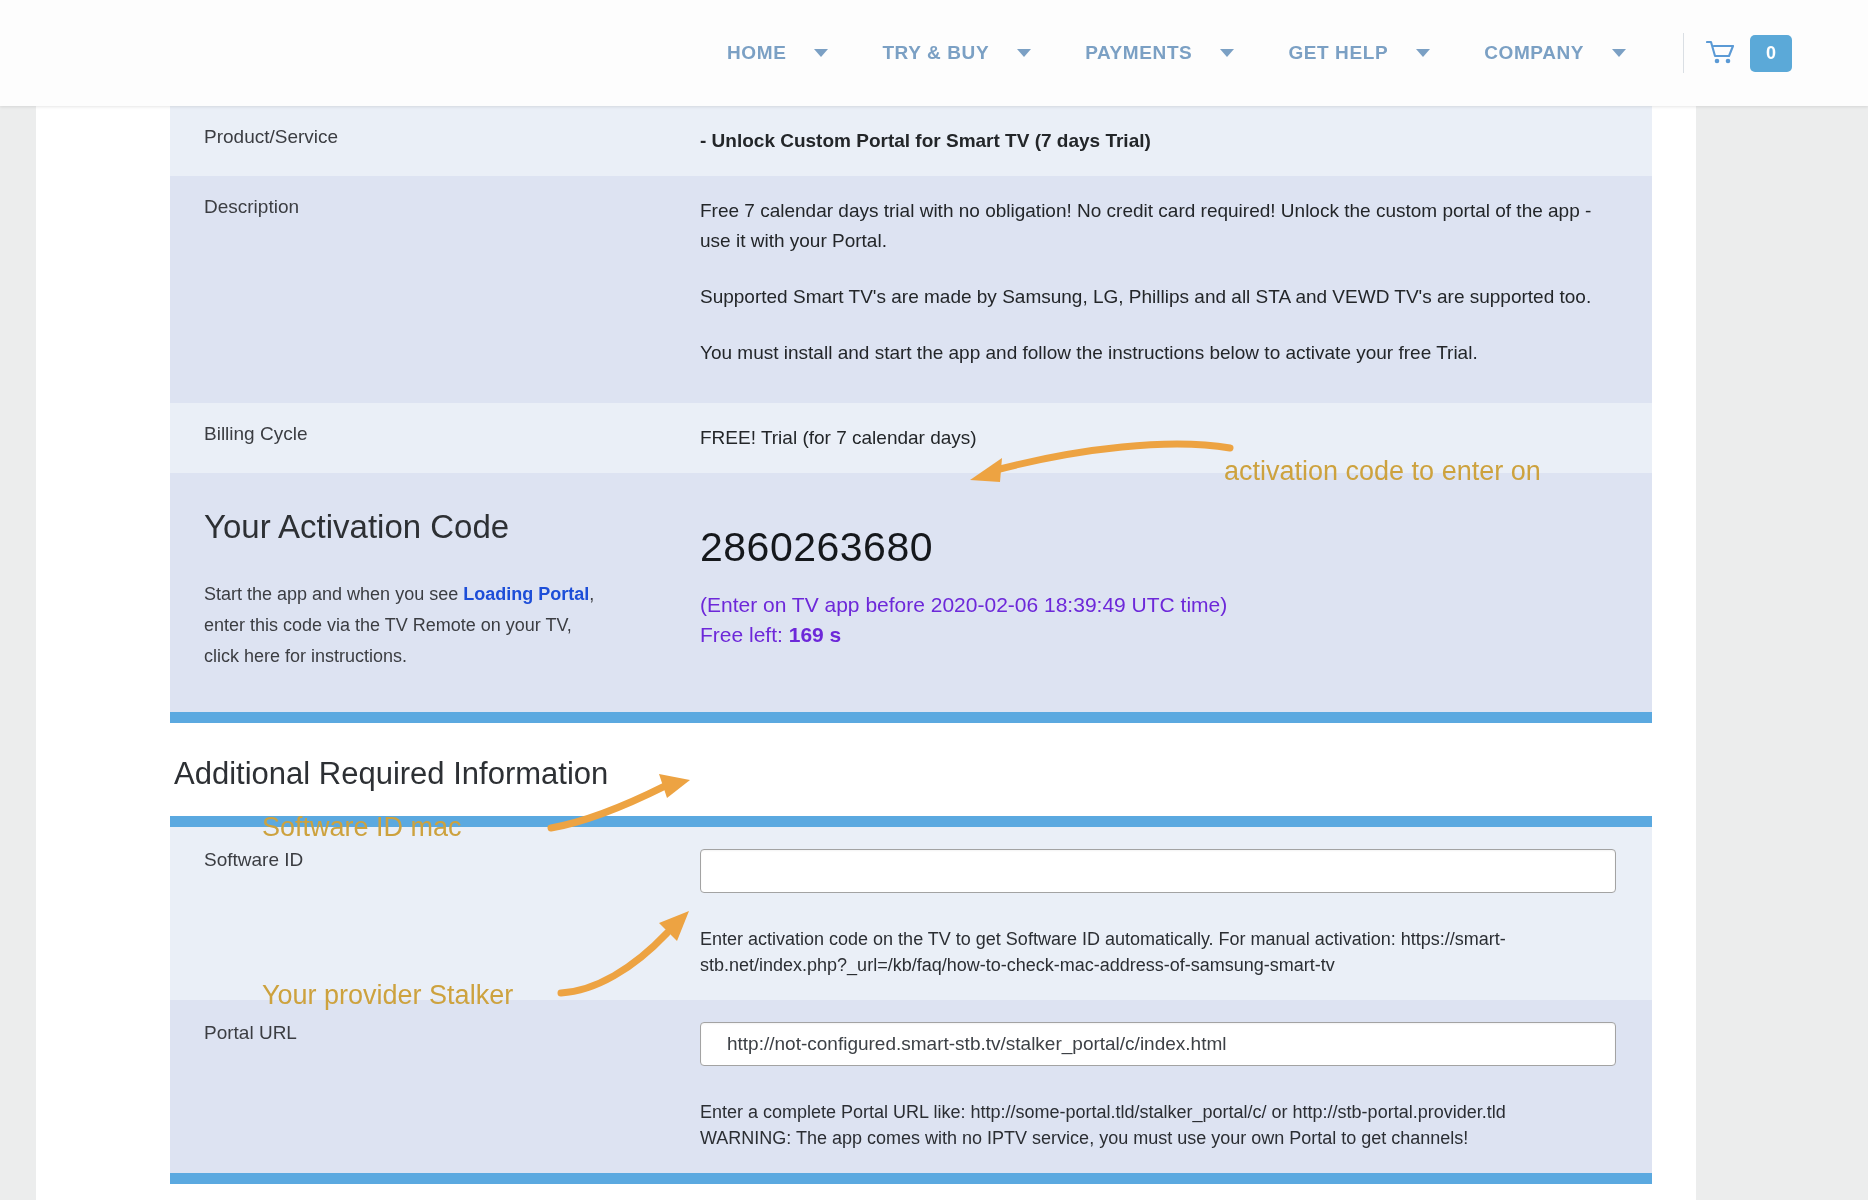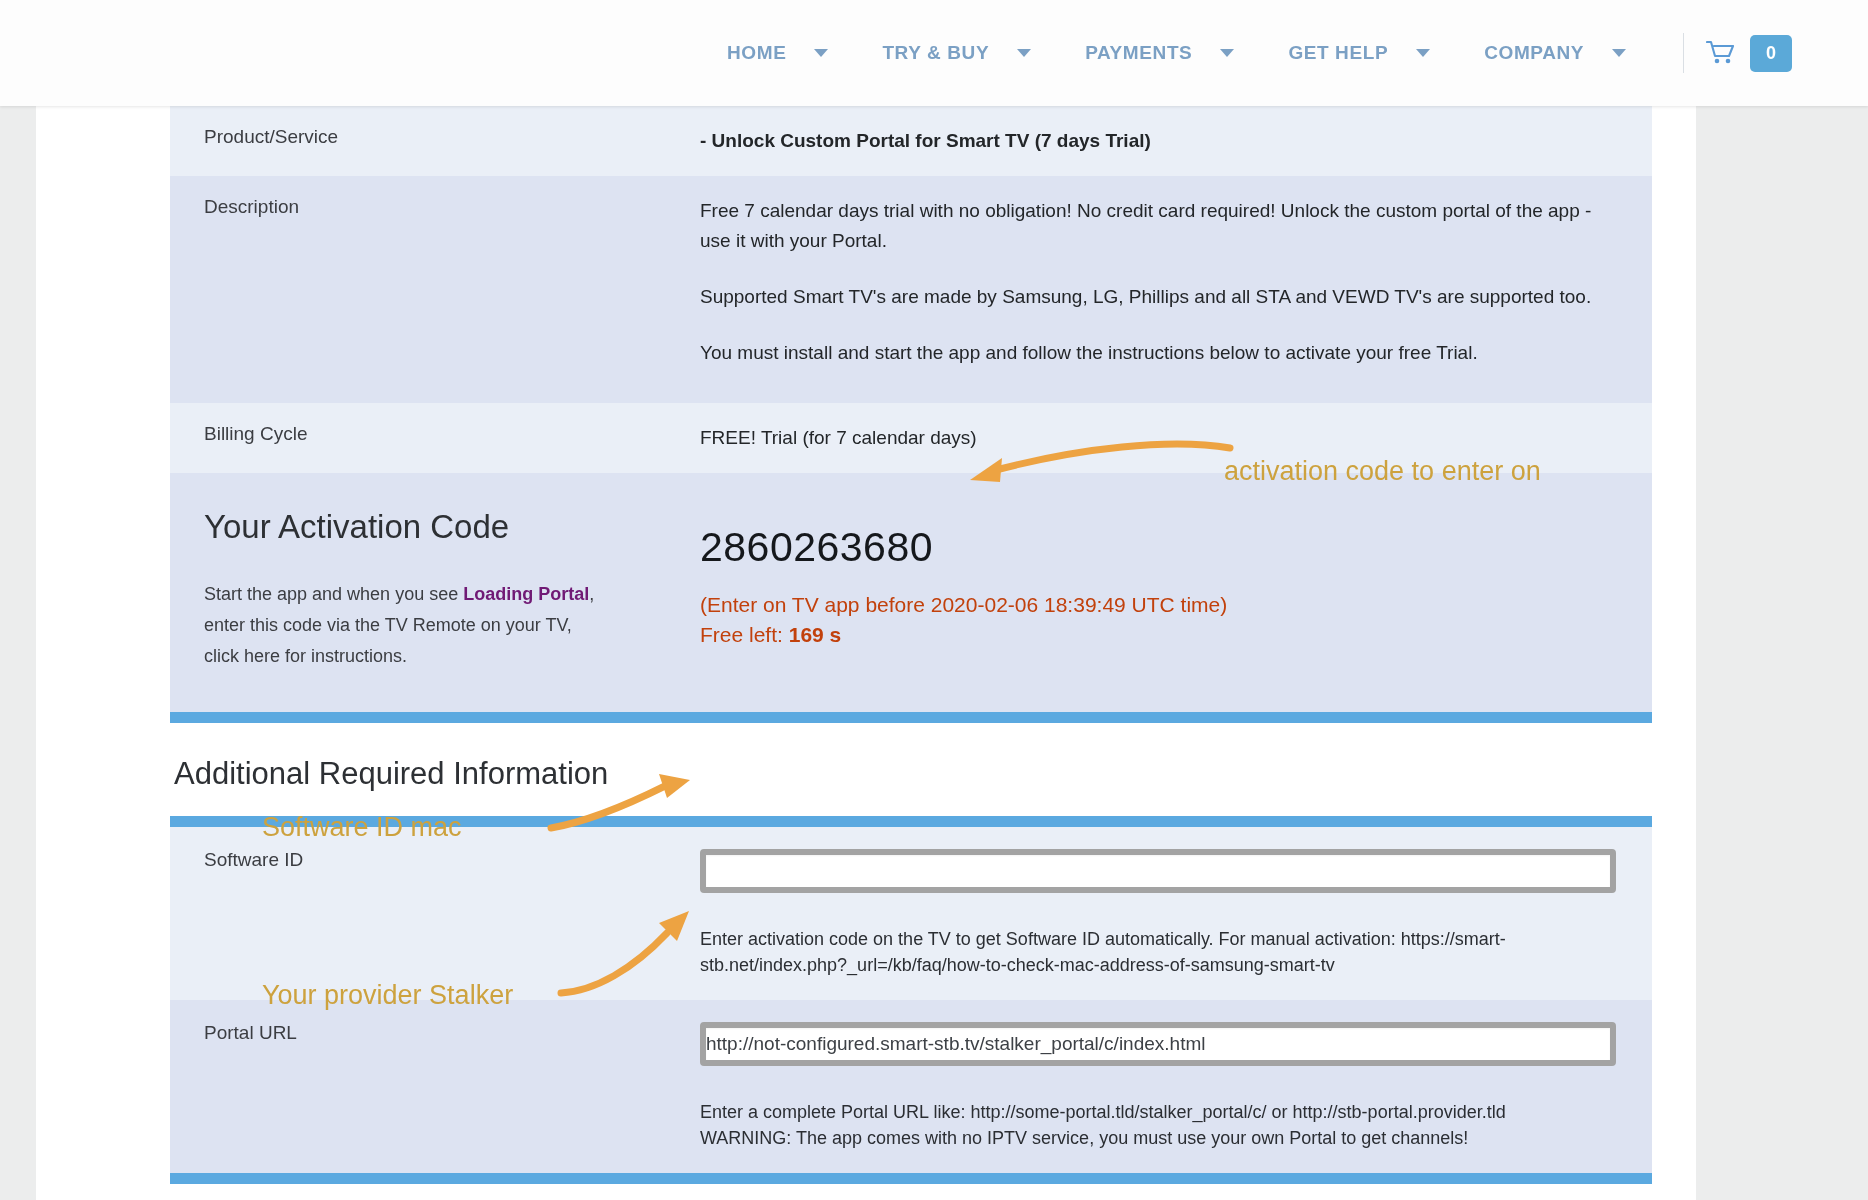--- a/index.html
+++ b/index.html
@@ -201,34 +201,34 @@
     font-weight: normal;
     margin: 0 0 34px 0;
     line-height: 1.1;
   }
   .act-instr {
     font-size: 18px;
     color: #3b3d42;
     line-height: 1.72;
     max-width: 400px;
   }
-  .act-instr b { font-weight: bold; color: #701a75; }
+  .act-instr b { font-weight: bold; color: #1d4ed8; }
   .activation-right {
     padding: 54px 40px 40px 0 !important;
   }
   .act-code {
     font-size: 41px;
     color: #15181c;
     letter-spacing: 0.5px;
     margin-bottom: 22px;
     line-height: 1;
   }
   .act-expiry {
     font-size: 21px;
-    color: #c2410c;
+    color: #6d28d9;
     line-height: 1.42;
   }
   .act-expiry b { font-weight: bold; }
 
   .blue-bar {
     height: 11px;
     background: #5ba9e0;
     width: 1482px;
   }
 
@@ -251,27 +251,27 @@
     color: #3b3d42;
     padding: 22px 0 22px 34px !important;
   }
   .addl-field {
     padding: 22px 36px 22px 0 !important;
   }
   .text-input {
     width: 100%;
     box-sizing: border-box;
     height: 44px;
-    border: 6px solid #a3a3a3;
+    border: 1px solid #a3a3a3;
     border-radius: 4px;
     background: #ffffff;
     font-size: 19px;
     font-family: "Liberation Sans", sans-serif;
     color: #3d4146;
-    padding: 6px 0;
+    padding: 6px 26px;
     outline: none;
     box-shadow: inset 0 1px 2px rgba(0,0,0,0.05);
   }
   .field-help {
     font-size: 18px;
     color: #2b2e33;
     line-height: 1.42;
     margin-top: 34px;
   }
 

